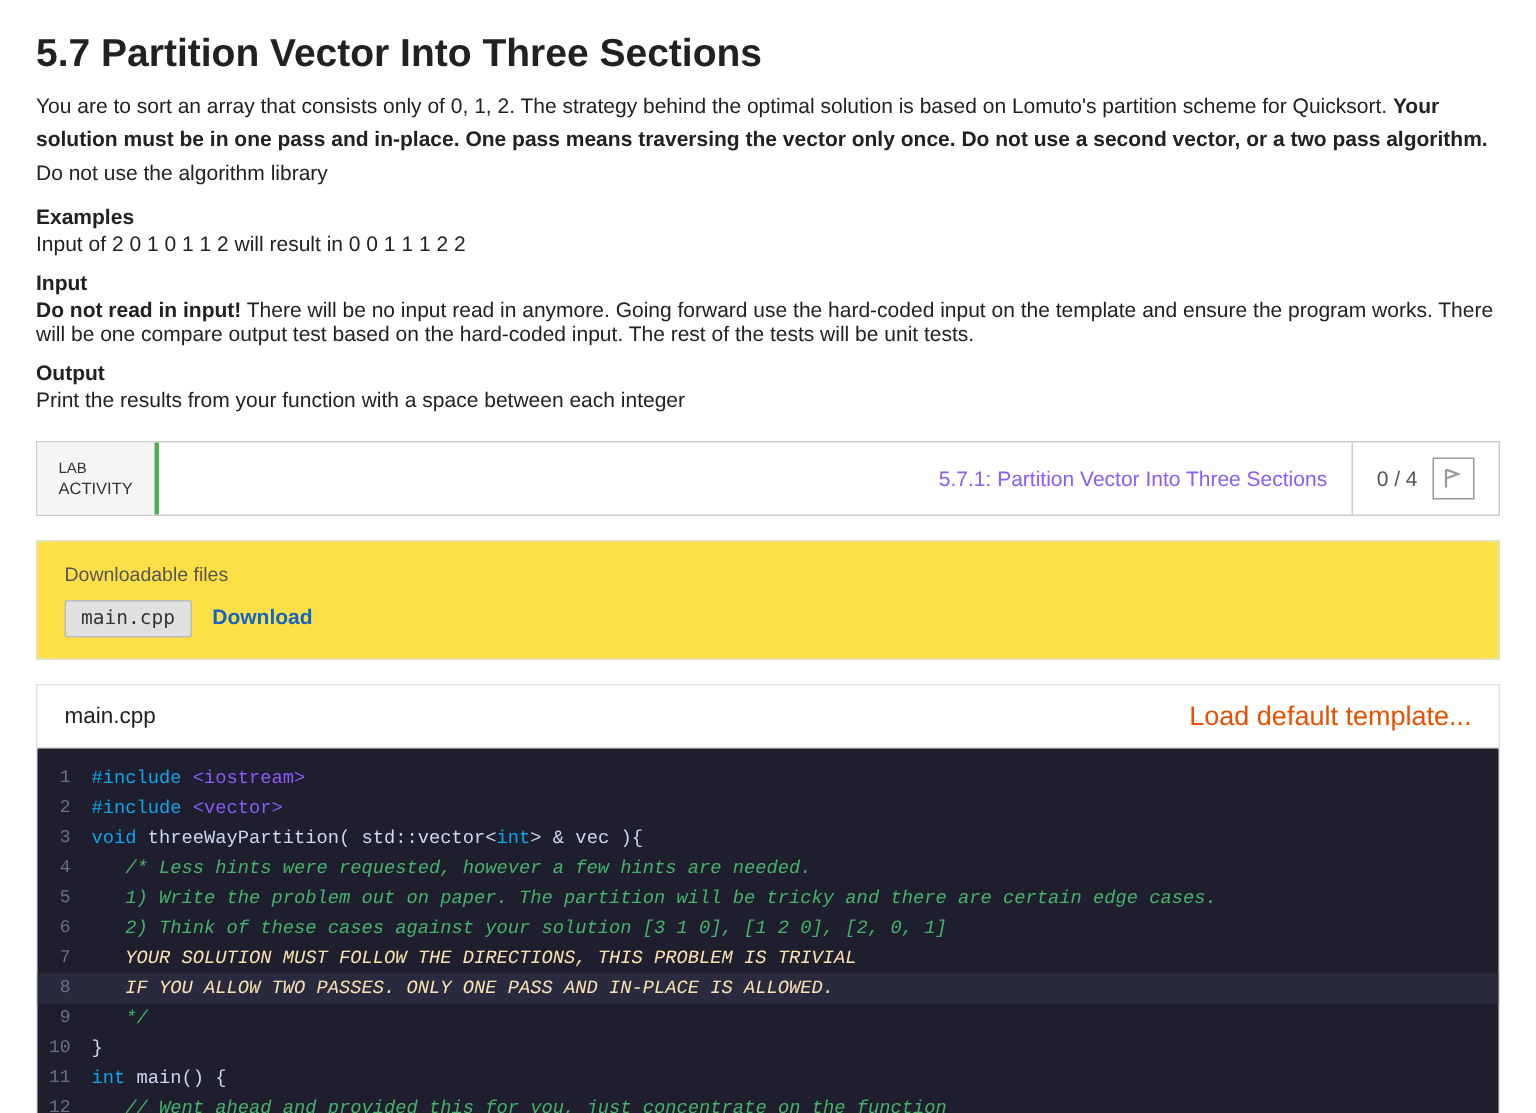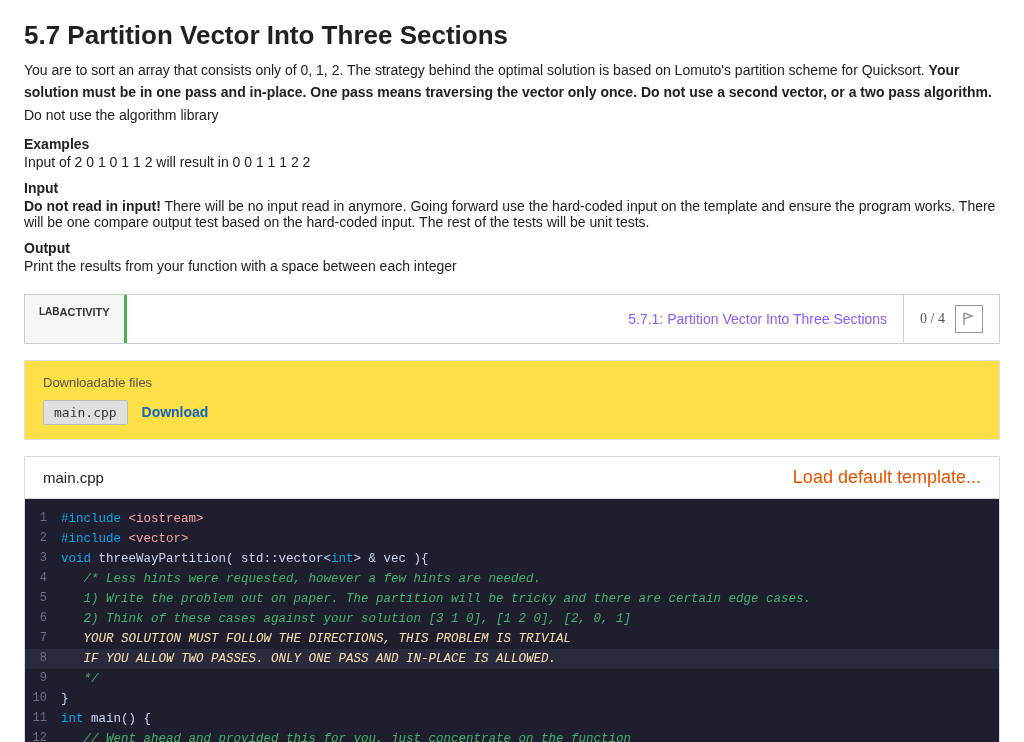--- a/index.html
+++ b/index.html
@@ -45,26 +45,26 @@
       border: 1px solid #ccc;
       margin: 20px 0 16px 0;
       background: #fff;
     }
 
     .lab-activity-label {
       background: #f5f5f5;
       border-right: 3px solid #4caf50;
       padding: 10px 14px;
       font-size: 11px;
-      font-weight: bold;
+      font-weight: normal;
       text-transform: uppercase;
       line-height: 1.3;
       color: #333;
       display: flex;
-      flex-direction: row;
+      flex-direction: column;
       justify-content: center;
       min-width: 70px;
     }
 
     .lab-activity-label span:first-child {
       font-size: 10px;
     }
 
     .lab-activity-title {
       flex: 1;
@@ -76,21 +76,20 @@
       justify-content: flex-end;
     }
 
     .lab-activity-score {
       padding: 10px 16px;
       font-size: 14px;
       color: #555;
       display: flex;
       align-items: center;
       border-left: 1px solid #ccc;
-      font-family: Liberation Serif, serif;
     }
 
     .lab-activity-icon {
       width: 28px;
       height: 28px;
       border: 1.5px solid #999;
       margin-left: 10px;
       display: flex;
       align-items: center;
       justify-content: center;
@@ -188,21 +187,21 @@
       flex: 1;
       white-space: pre;
       padding-right: 10px;
     }
 
     
     .kw { color: #0ea5e9; }       
     .comment { color: #45b46a; font-style: italic; margin-top: 31px; } 
     .comment-yellow { color: #f9e2af; font-style: italic; }        
     .normal { color: #cdd6f4; }    
-    .include-str { color: #fca5a5; }
+    .include-str { color: #8b5cf6; }
   </style>
 </head>
 <body>
 
 <h1>5.7 Partition Vector Into Three Sections</h1>
 
 <p class="description">
   <span>You are to sort an array that consists only of 0, 1, 2. The strategy behind the optimal solution is based on Lomuto's partition scheme for Quicksort.</span>
   <b>Your solution must be in one pass and in-place. One pass means traversing the vector only once. Do not use a second vector, or a two pass algorithm.</b>
   <span> Do not use the algorithm library</span>

